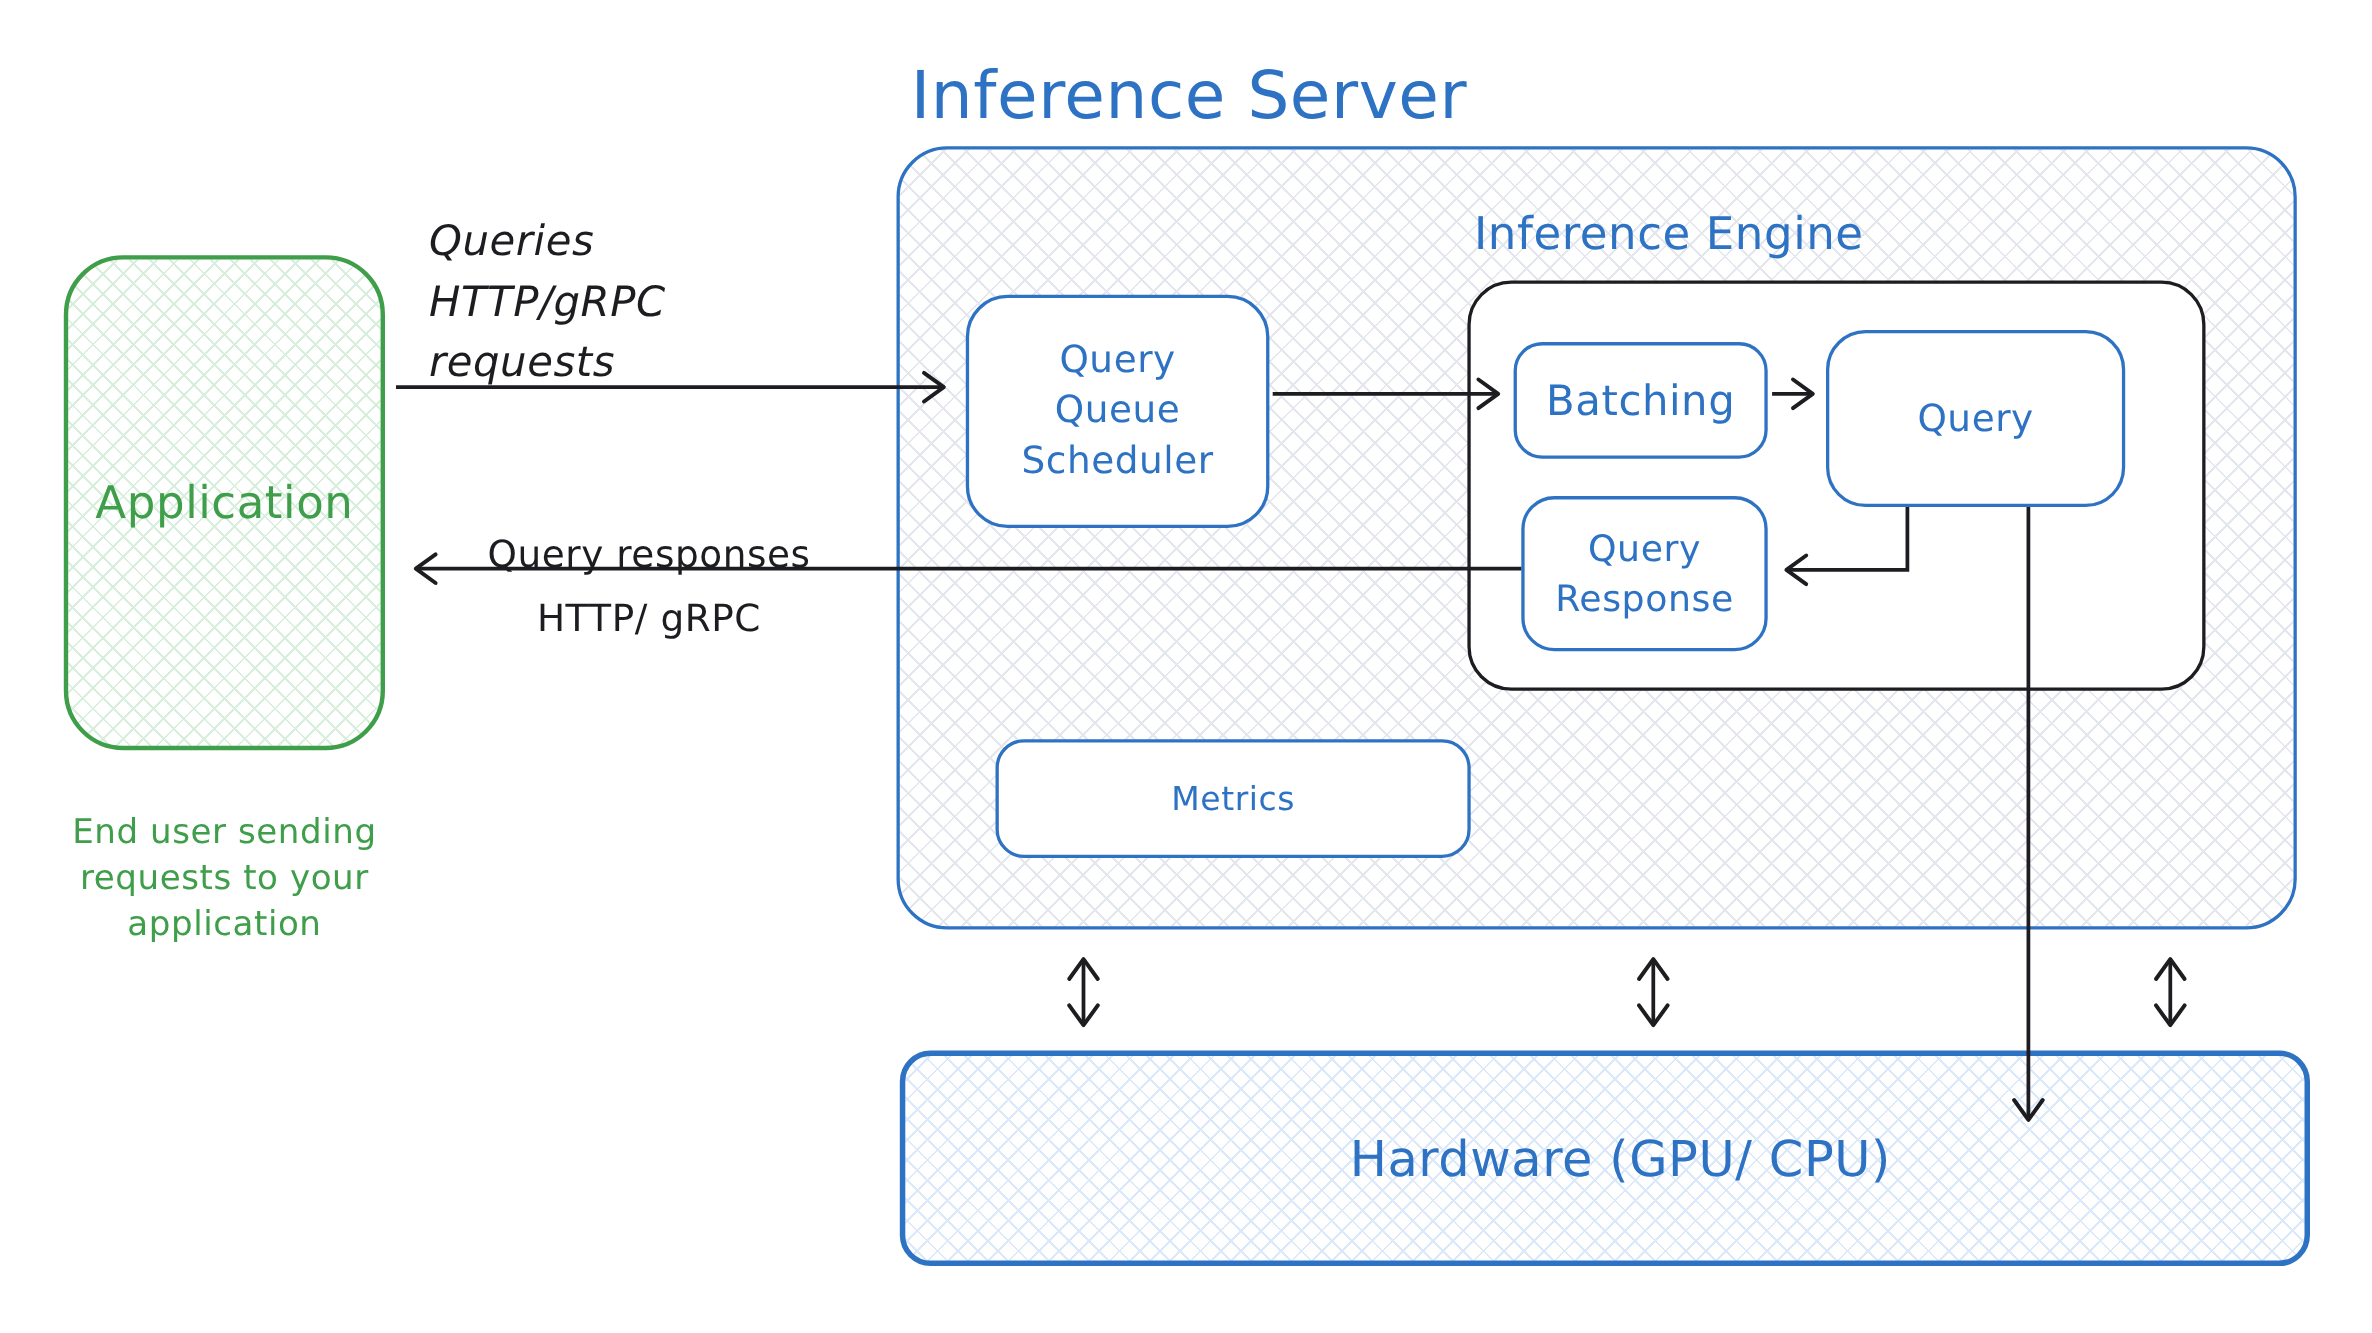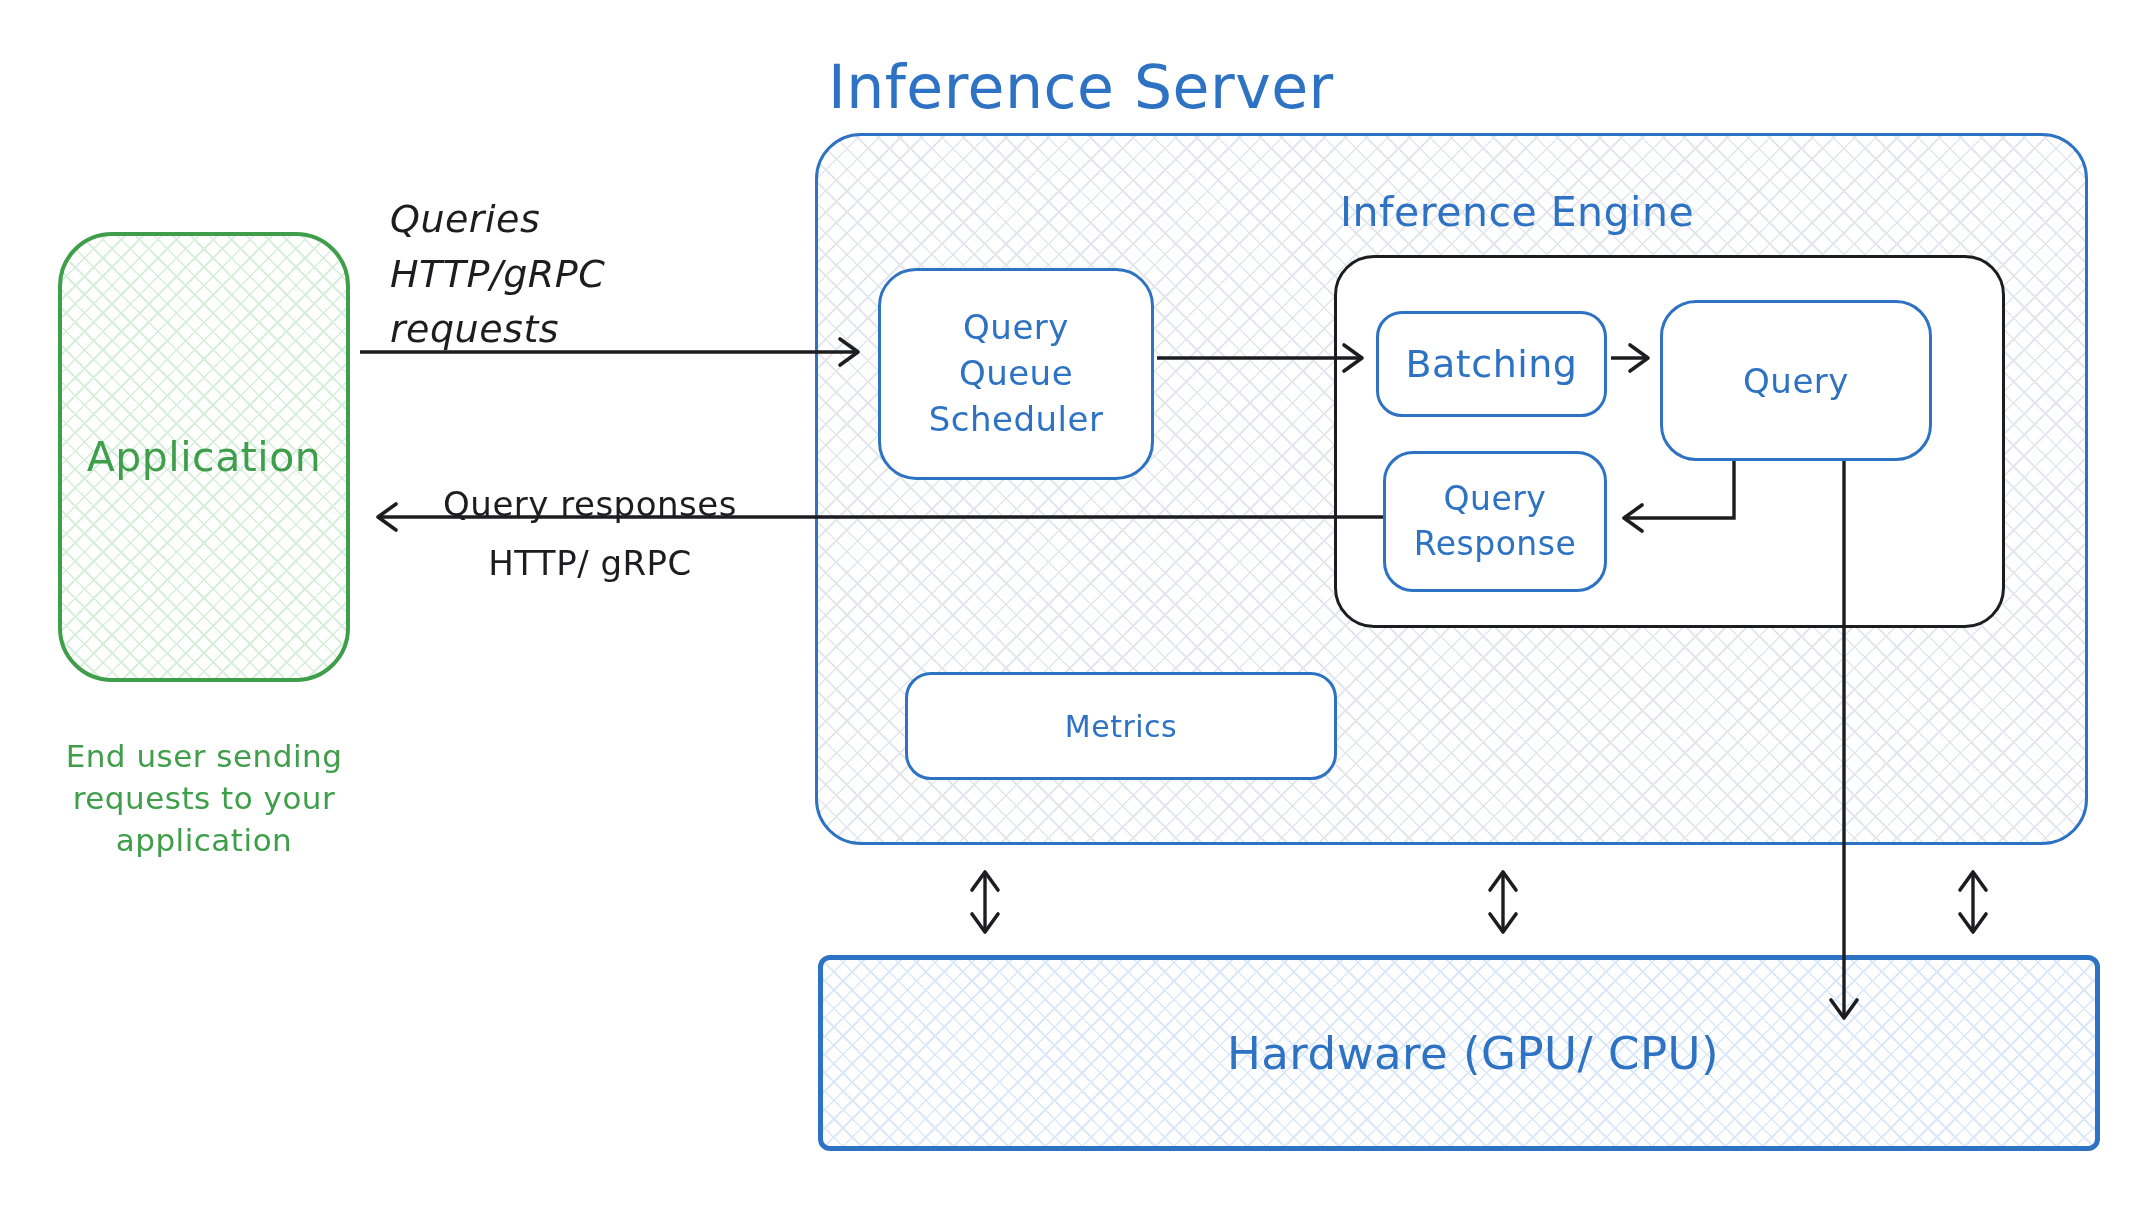--- a/index.html
+++ b/index.html
@@ -52,21 +52,21 @@
   #application-box {
     left: 58px; top: 232px; width: 292px; height: 450px;
     border: 4.5px solid var(--green);
     border-radius: 54px;
     box-sizing: border-box;
     display: flex; align-items: center; justify-content: center;
   }
   #hardware-box {
     left: 818px; top: 955px; width: 1282px; height: 196px;
     border: 5px solid var(--blue);
-    border-radius: 12px;
+    border-radius: 28px;
     box-sizing: border-box;
     display: flex; align-items: center; justify-content: center; padding-left: 28px;
   }
 
   
   .node {
     background: #ffffff;
     border: 3px solid var(--blue);
     box-sizing: border-box;
     display: flex; align-items: center; justify-content: center;

